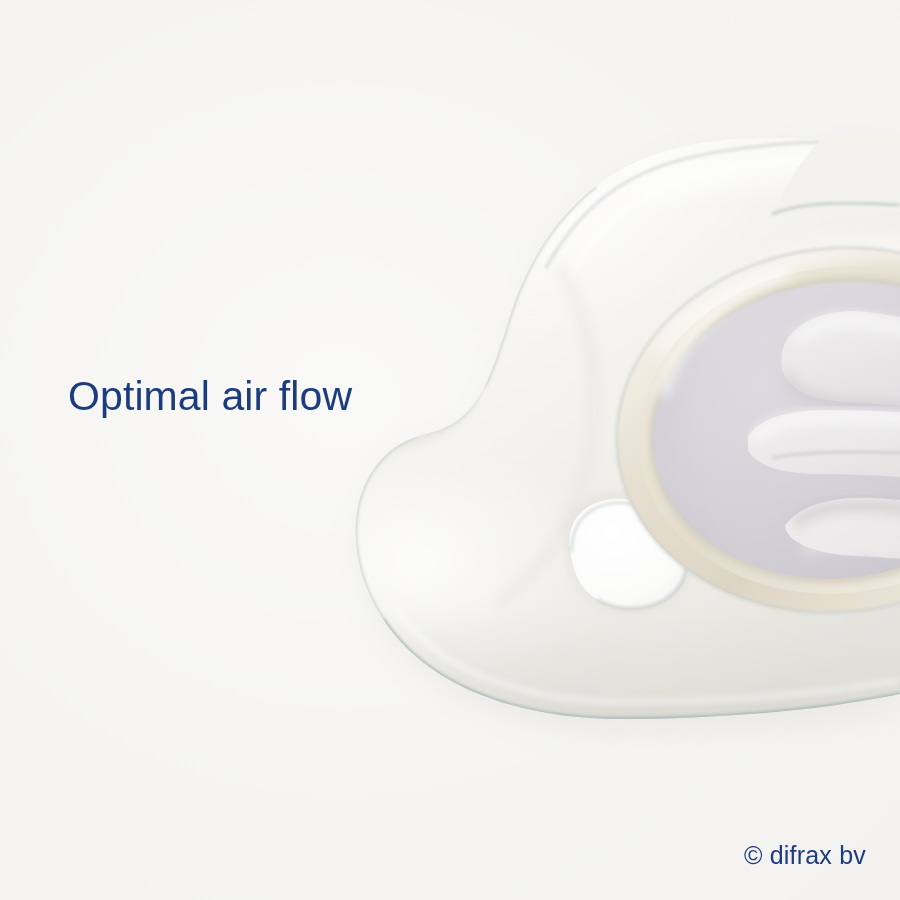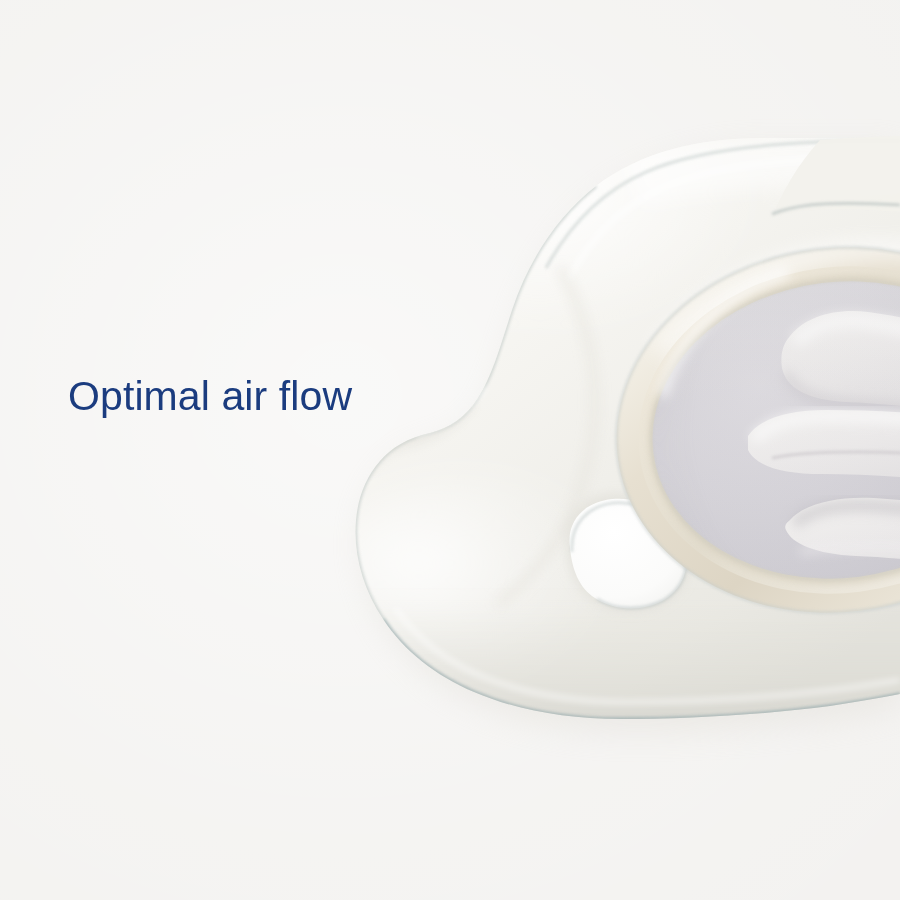--- a/index.html
+++ b/index.html
@@ -349,14 +349,15 @@
                  C 872,210 842,208 816,210 C 798,211 784,214 772,218
                  C 782,192 798,164 820,140 Z" fill="#f2f1ec" opacity="0.95"></path>
         <path d="M 900,205 C 868,203 836,202 810,205 C 794,207 782,210 772,214" fill="none" stroke="#b8c1c0" stroke-width="2.6" opacity="0.8" filter="url(#fBlur2)"></path>
       </g>
 
     </svg>
   </div>
 
   <div class="headline">Optimal air flow</div>
 
+  <div class="copyright">© difrax bv</div>
 
 </div>
 
 </body></html>

